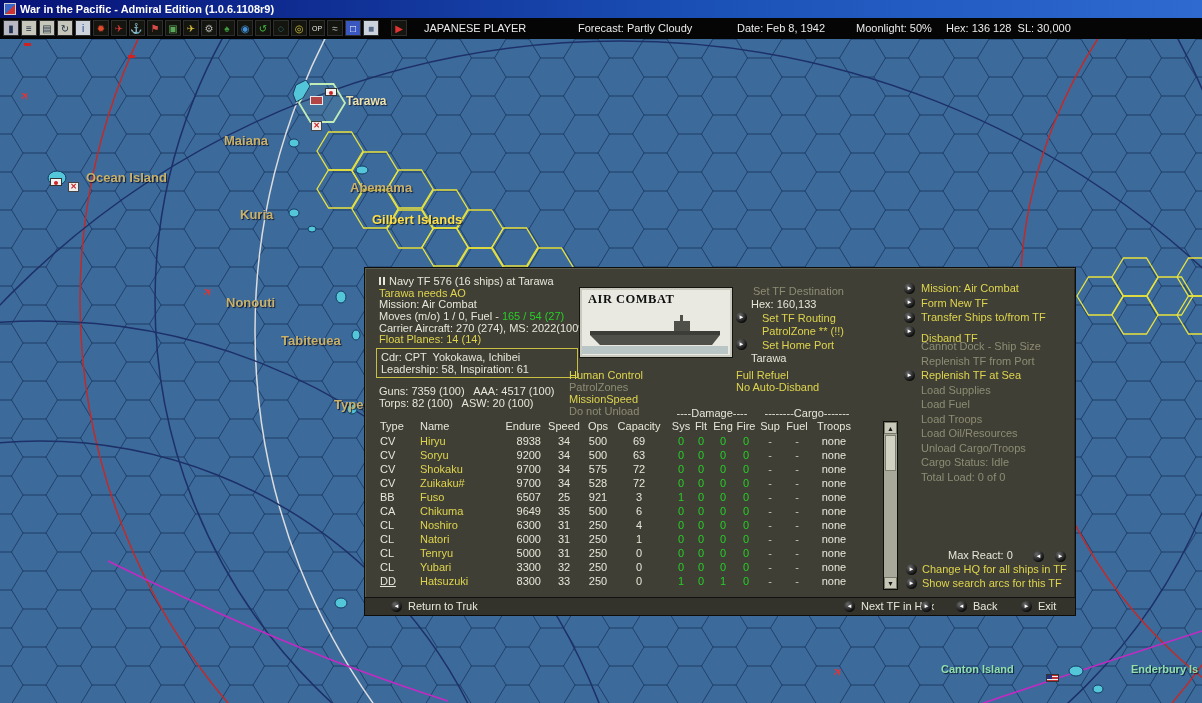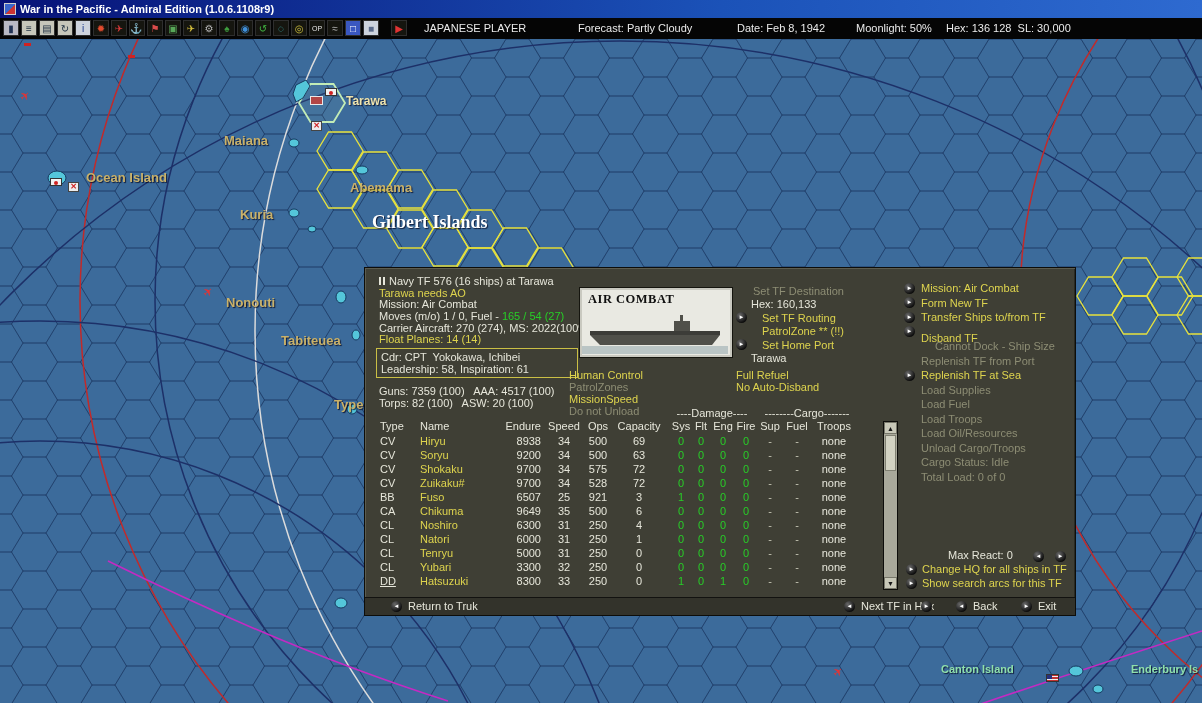--- a/index.html
+++ b/index.html
@@ -14,21 +14,21 @@
   #toolbar-icons{position:absolute;left:3px;top:2px;display:flex;gap:2px}
   .tbicon{width:16px;height:16px;display:flex;align-items:center;justify-content:center;font-size:10px;border:1px solid #2e2e2e}
   .tb-text{position:absolute;height:21px;line-height:21px;font-size:11px;color:#eaeaea;white-space:pre}
 
   .map{position:absolute;top:39px;left:0;width:1202px;height:664px;overflow:hidden;background:#3c6b9b}
   #map-svg{position:absolute;left:0;top:0}
   #map-labels,#map-markers{position:absolute;left:0;top:0;width:100%;height:100%}
   .maplabel{position:absolute;font-weight:bold;white-space:nowrap;text-shadow:1px 1px 1px rgba(0,0,25,.75)}
   .lbl-base{color:#eee3ac;font-size:12px}
   .lbl-place{color:#c9b169;font-size:13px}
-  .lbl-region{color:#ffffff;font-size:18px;font-family:Liberation Serif, serif}
+  .lbl-region{color:#fde047;font-size:13px;font-family:Liberation Sans, sans-serif}
   .lbl-allied{color:#8fe0ac;font-size:11px}
   .mk-plane{position:absolute;color:#e23434;font-size:12px;transform:rotate(-40deg)}
   .mk-xmark{position:absolute;width:11px;height:10px;background:#ececec;border:1px solid #444;color:#d02222;font-size:8px;line-height:8px;text-align:center;font-weight:bold}
   .mk-jpflag{position:absolute;width:12px;height:8px;background:#f2f2f2;border:1px solid #333}
   .jp-dot{position:absolute;left:3px;top:1.5px;width:4px;height:4px;border-radius:50%;background:#d02222;display:block}
   .mk-usflag{position:absolute;width:13px;height:8px;background:repeating-linear-gradient(180deg,#c23333 0 1.2px,#f0f0f0 1.2px 2.4px);border:1px solid #333}
   .us-canton{position:absolute;left:0;top:0;width:5px;height:4px;background:#26307e;display:block}
   .mk-unit{position:absolute;width:13px;height:9px;background:#b24646;border:1px solid #e8e8e8}
   .mk-dash{position:absolute;width:7px;height:3px;background:#d02222}
 
@@ -967,21 +967,21 @@
           <div class="menu-row">
             <span class="abtn">►</span>
             <span class="yellow" style="margin-left: 6px;">Transfer Ships to/from TF</span>
           </div>
           <div class="menu-row">
             <span class="abtn">►</span>
             <span class="yellow" style="margin-left: 6px; margin-top: 12px;">Disband TF</span>
           </div>
           <div class="menu-row">
             <span style="width: 11px; display: inline-block;"></span>
-            <span class="dim" style="margin-left: 20px;">Cannot Dock - Ship Size</span>
+            <span class="dim" style="margin-left: 6px;">Cannot Dock - Ship Size</span>
           </div>
           <div class="menu-row">
             <span style="width: 11px; display: inline-block;"></span>
             <span class="dim" style="margin-left: 6px;">Replenish TF from Port</span>
           </div>
           <div class="menu-row">
             <span class="abtn">►</span>
             <span class="yellow" style="margin-left: 6px;">Replenish TF at Sea</span>
           </div>
           <div class="menu-row">

